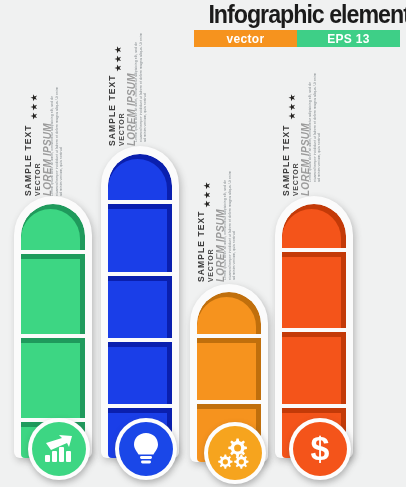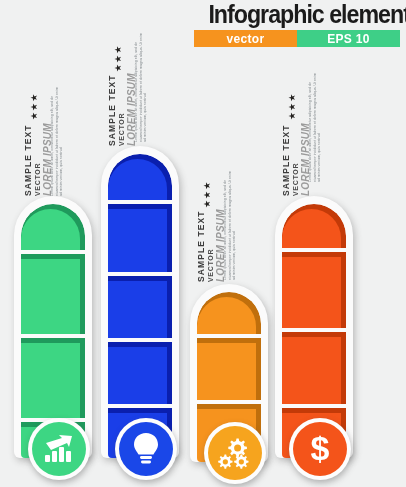--- a/index.html
+++ b/index.html
@@ -97,21 +97,21 @@
 </style>
 </head>
 <body>
 
 <div class="stage">
 
   <div class="header">
     <div class="header-title">Infographic elements</div>
     <div class="header-bar">
       <div class="hb-vector">vector</div>
-      <div class="hb-eps">EPS 10</div>
+      <div class="hb-eps">EPS 13</div>
     </div>
   </div>
 
   <div class="col" id="col-green" style="left:14px;top:196px;width:78px;height:270px;">
     <div class="col-card" style="width:78px;height:262px;border-radius:39px 39px 6px 6px;"></div>
     <div class="col-inner">
 
       <div class="seg top" style="top:0;height:46px;">
         <div class="cap" style="background:#1f9a5c;"></div>
         <div class="capin" style="background:#3dd683;"></div>

